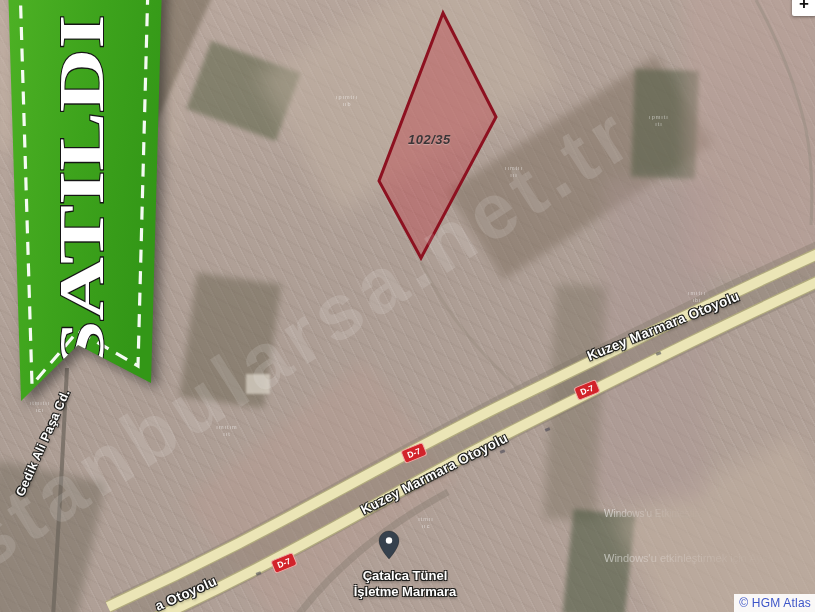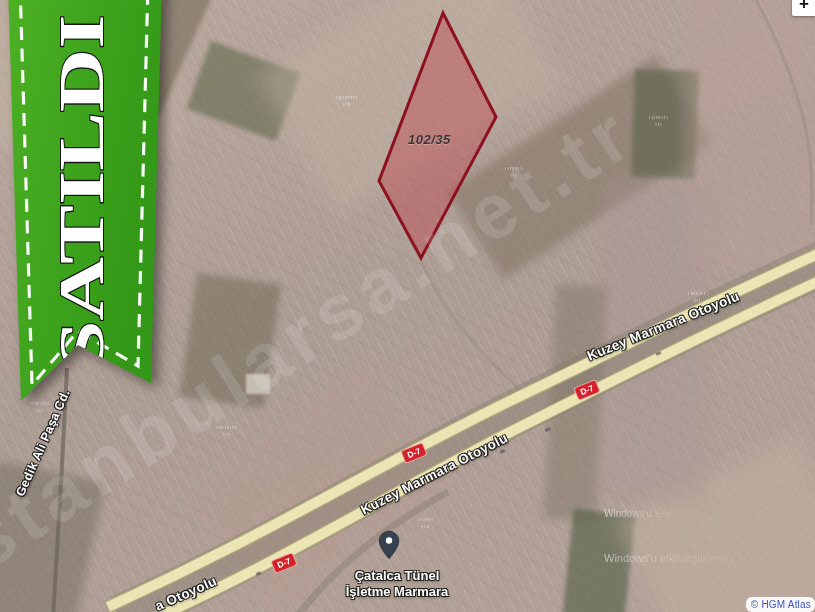--- a/index.html
+++ b/index.html
@@ -53,21 +53,21 @@
   }
   .ribbon-wrap{position:absolute;left:0;top:0;filter:drop-shadow(6px 5px 6px rgba(20,20,20,.5));}
 
   
   .zoom-btn{position:absolute;left:792px;top:-8px;width:24px;height:24px;background:#fff;border-radius:2px;
     box-shadow:0 1px 3px rgba(0,0,0,.4);color:#111;font-size:17px;font-weight:bold;
     display:flex;align-items:center;justify-content:center;cursor:pointer;}
 
   
   .attribution{position:absolute;right:0;bottom:0;background:rgba(255,255,255,.92);
-    color:#3d55c8;font-size:10px;padding:2px 4px 2px 5px;letter-spacing:.2px;border-radius:6px;}
+    color:#3d55c8;font-size:12px;padding:2px 4px 2px 5px;letter-spacing:.2px;}
 
   .vehicle{position:absolute;width:5px;height:3px;background:rgba(62,62,78,.55);transform:rotate(-22deg);}
 </style>
 </head>
 <body>
 
 <div id="stage">
 
   <div class="map-base"></div>
 
@@ -145,21 +145,21 @@
   <div class="maplabel hwy" style="left:136px;top:586px;width:100px;transform:rotate(-24deg);">a Otoyolu</div>
   <div class="badge" style="left:575px;top:383px;transform:rotate(-22deg);">D-7</div>
   <div class="badge" style="left:402px;top:446px;transform:rotate(-22deg);">D-7</div>
   <div class="badge" style="left:272px;top:556px;transform:rotate(-22deg);">D-7</div>
   <div class="maplabel street" style="left:-17px;top:436px;width:120px;transform:rotate(-66deg);">Gedik Ali Paşa Cd.</div>
 
   <svg class="layer" width="20" height="30" style="left:379px;top:531px;overflow:visible">
     <path d="M10,0 C4.5,0 0,4.5 0,10 C0,17 10,28 10,28 C10,28 20,17 20,10 C20,4.5 15.5,0 10,0 Z" fill="#36414d" stroke="rgba(0,0,0,.25)" stroke-width="1"></path>
     <circle cx="10" cy="9.5" r="3.2" fill="#ffffff"></circle>
   </svg>
-  <div class="maplabel poi-label" style="left:322px;top:568px;width:150px;">
+  <div class="maplabel poi-label" style="left:330px;top:568px;width:150px;">
     <div>Çatalca Tünel</div>
     <div>İşletme Marmara</div>
   </div>
 
   <div class="win-wm1">Windows'u Etkinleştir</div>
   <div class="win-wm2">Windows'u etkinleştirmek için Ayarlar'a gidin.</div>
 
   <div class="ribbon-wrap">
     <div class="ribbon">
       <svg width="157" height="420" viewBox="0 0 157 420">

